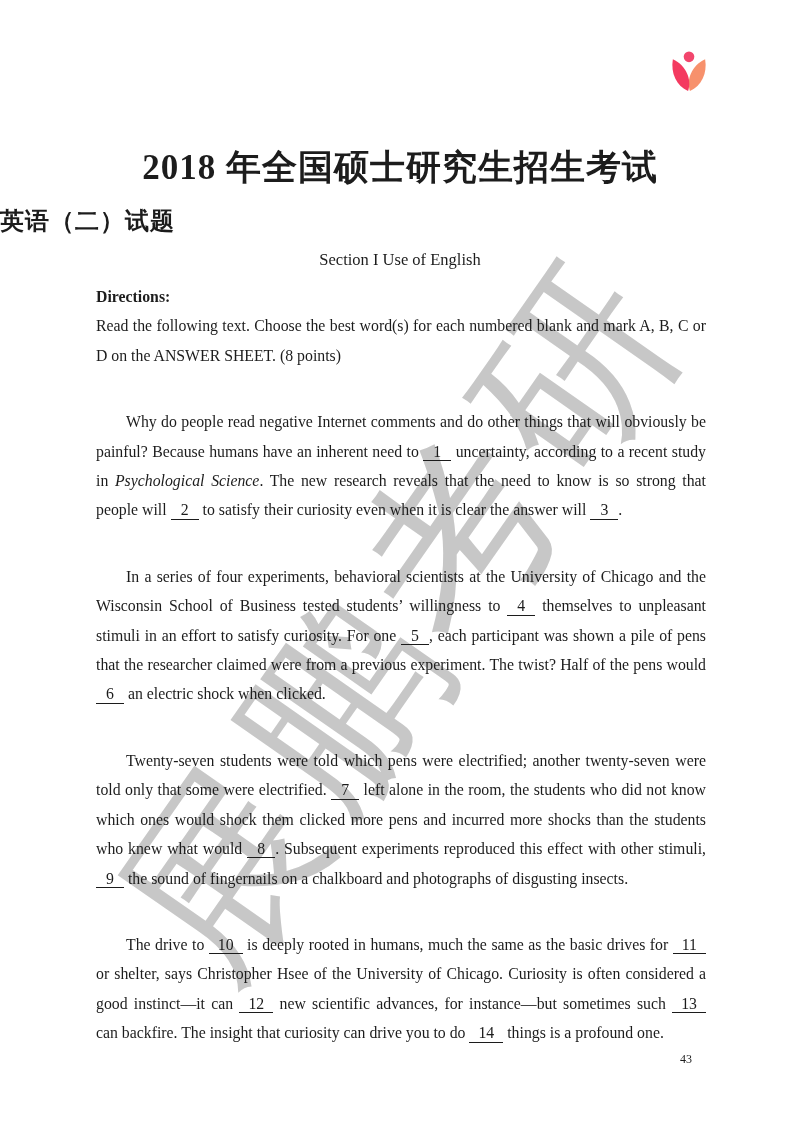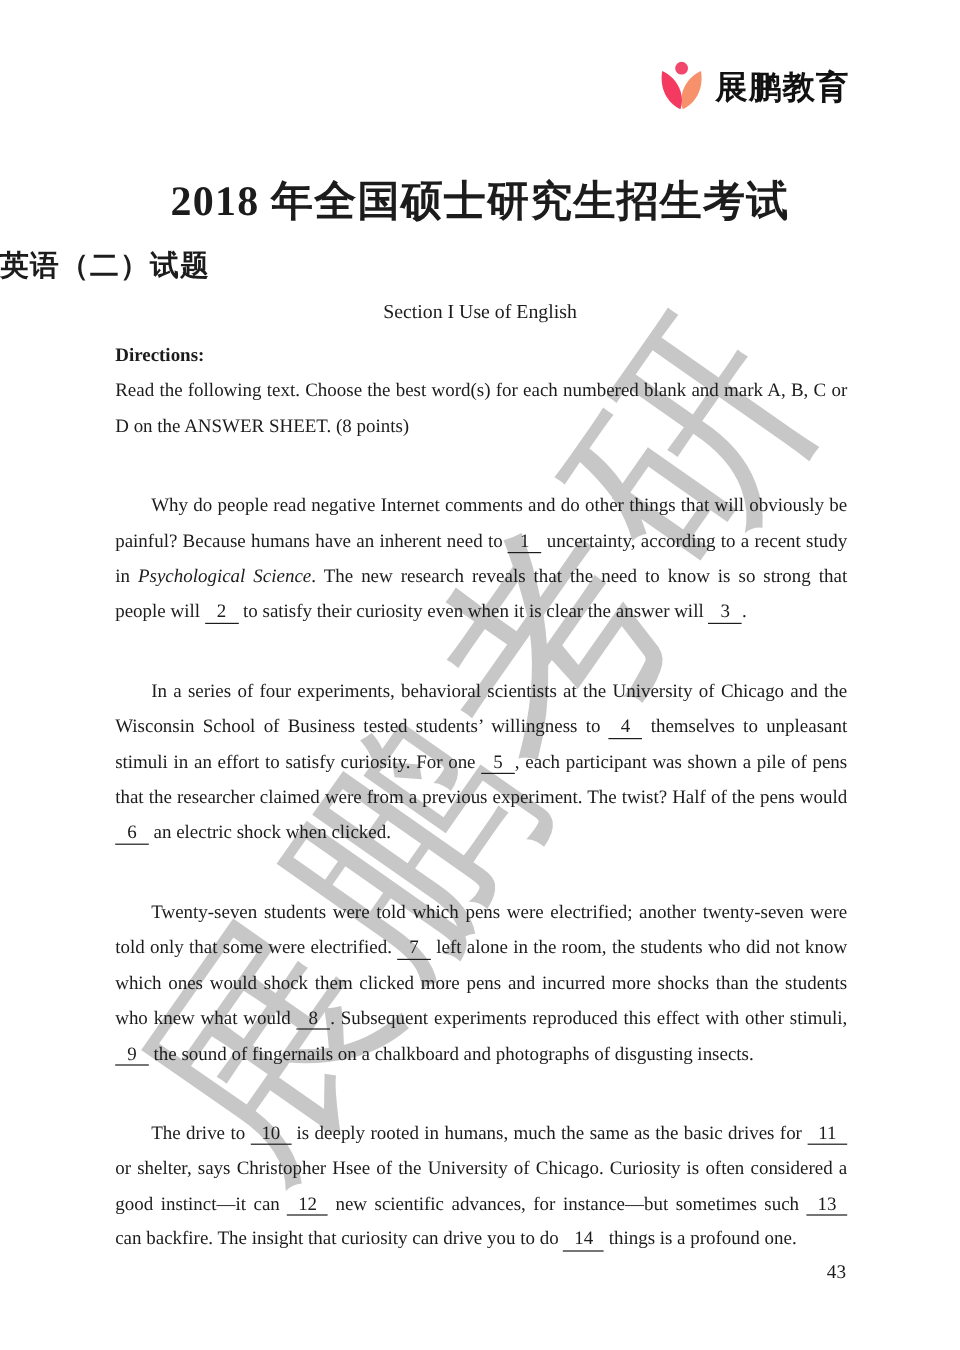--- a/index.html
+++ b/index.html
@@ -92,39 +92,38 @@
     min-width: 28px;
     padding: 0 9px;
     text-align: center;
     text-indent: 0;
     line-height: 1.1;
     border-bottom: 1.5px solid #1c1c1c;
   }
   .page-number {
     position: absolute;
     top: 1052px;
-    right: 95px;
-    font-size: 16px;
+    right: 108px;
+    font-size: 12px;
     z-index: 2;
   }
 </style>
 </head>
 <body>
 
 <div class="page">
 
   <div class="watermark">展鹏考研</div>
 
   <div class="logo">
     <svg class="logo-icon" viewBox="0 0 40 46" aria-hidden="true">
       <path d="M37,9 C39.5,24 33,37 21,42.5 C17,31 22.5,15.5 37,9 Z" fill="#f7916c"></path>
       <path d="M3,9 C0.5,24 7,37 19,42.5 C23,31 17.5,15.5 3,9 Z" fill="#f43a60"></path>
       <circle cx="20" cy="6.5" r="5.6" fill="#f2466d"></circle>
     </svg>
-    <span class="logo-text">展鹏教育</span>
   </div>
 
   <div class="doc-title">2018 年全国硕士研究生招生考试</div>
   <div class="doc-subtitle">英语（二）试题</div>
   <div class="section-heading">Section I Use of English</div>
 
   <div class="body-text">
     <div class="directions-label">Directions:</div>
     <div class="directions-text">Read the following text. Choose the best word(s) for each numbered blank and mark A, B, C or D on the ANSWER SHEET. (8 points)</div>
     <div>

